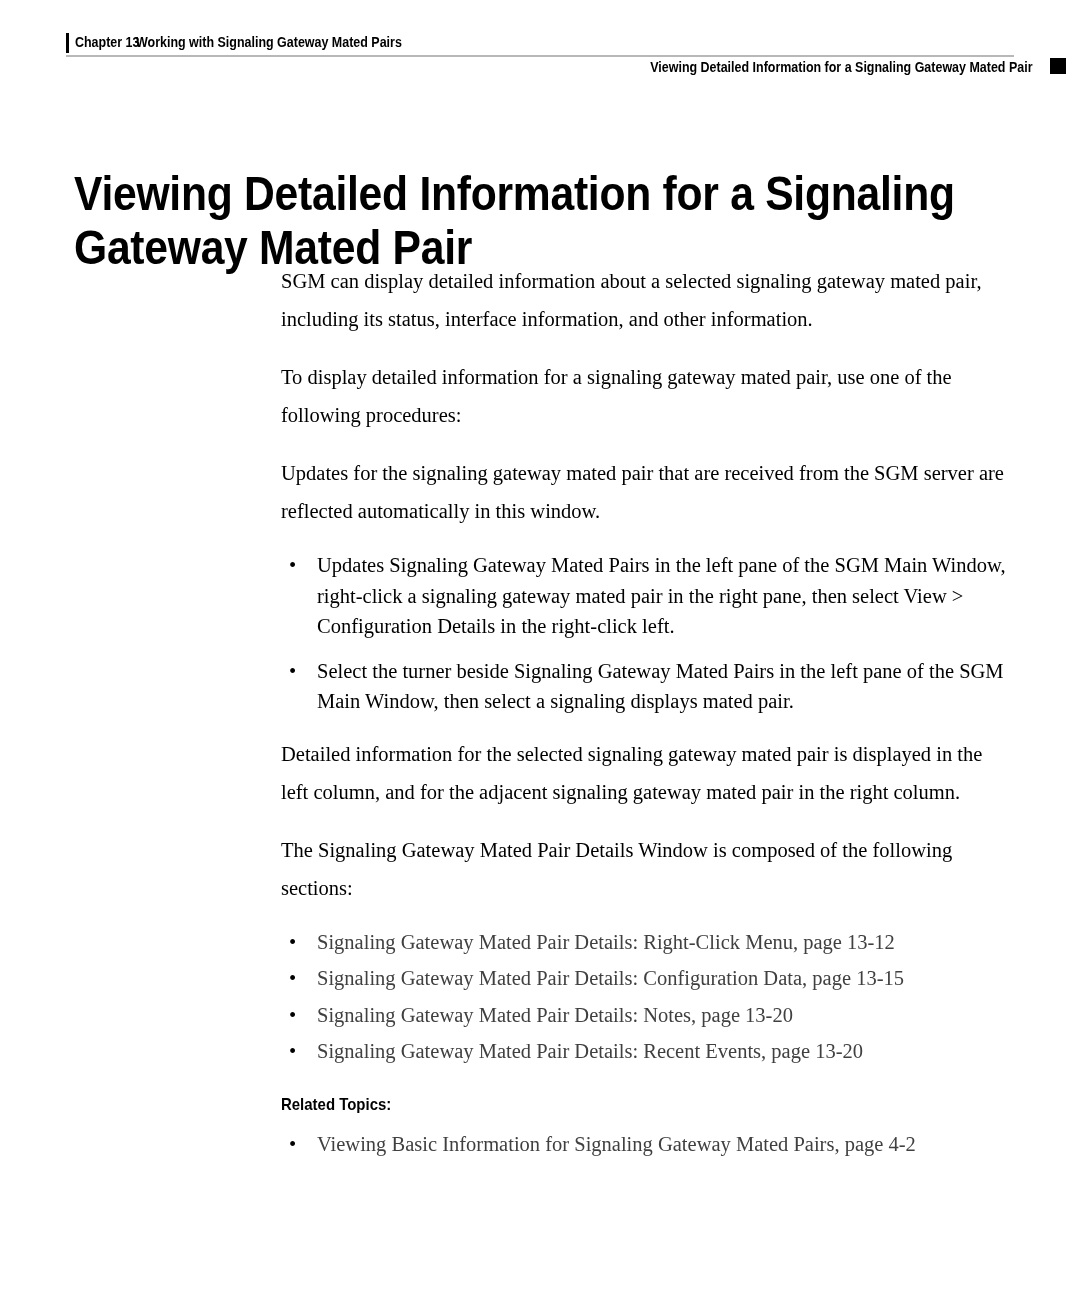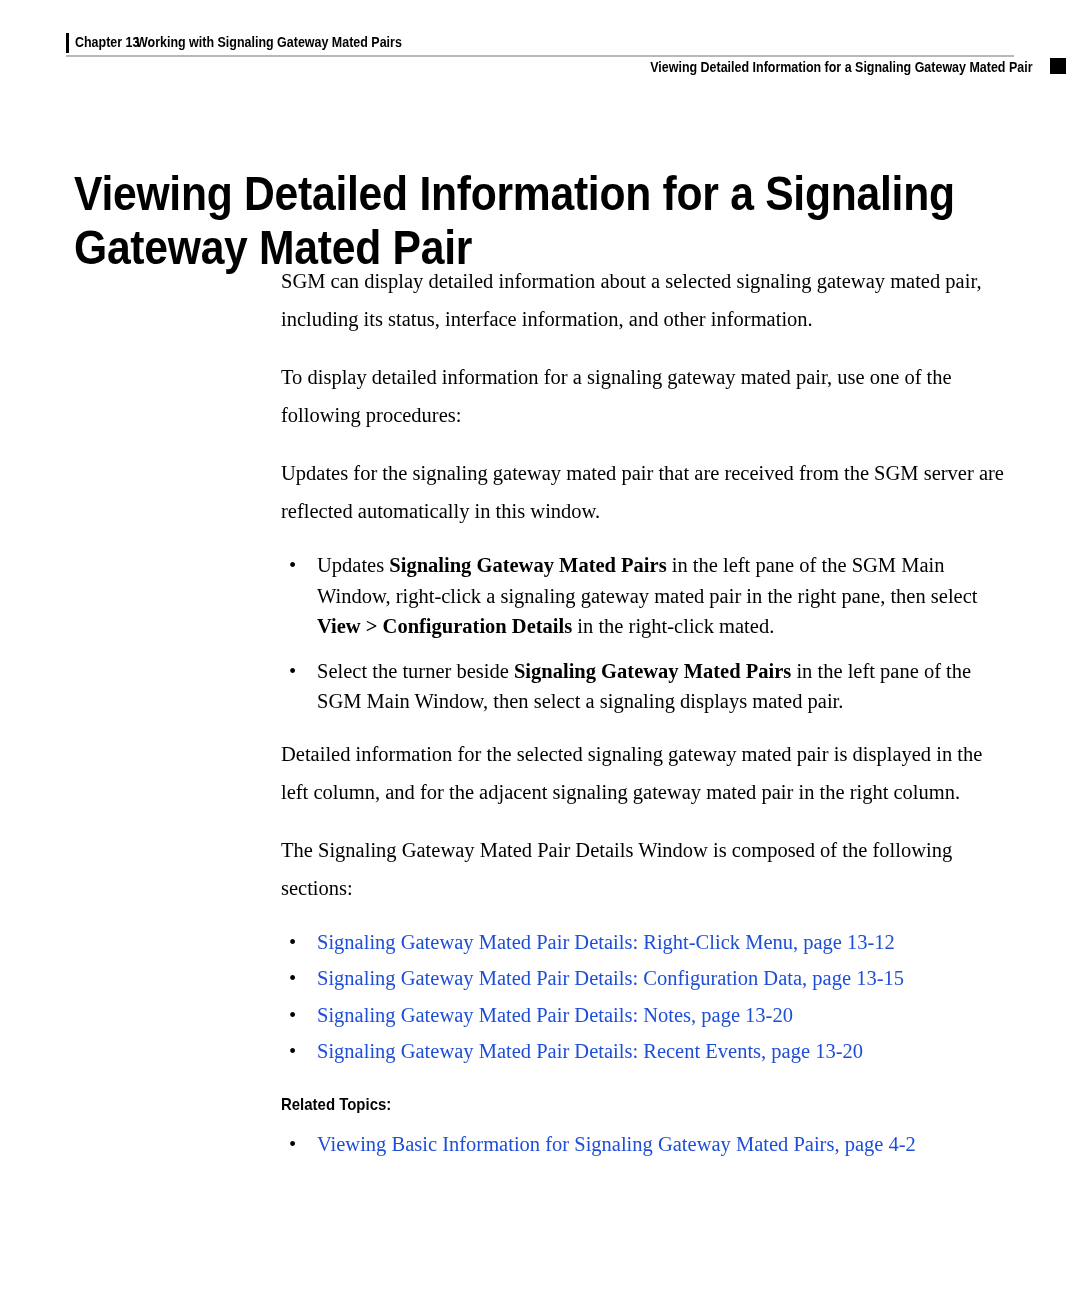--- a/index.html
+++ b/index.html
@@ -140,42 +140,42 @@
   }
   ul.blist li:last-child { margin-bottom: 0; }
   ul.blist li .bullet {
     position: absolute;
     left: 8px;
     top: 0;
     font-size: 20.5px;
     line-height: 30.5px;
     color: #000000;
   }
-  b, .bold { font-weight: bold; }
+  b, .bold { font-weight: normal; }
 
   ul.linklist {
     list-style: none;
     margin: 0;
     padding: 0;
   }
   ul.linklist li {
     position: relative;
     padding-left: 36px;
     margin-bottom: 6px;
     font-size: 20.5px;
     line-height: 30.5px;
   }
   ul.linklist li .bullet {
     position: absolute;
     left: 8px;
     top: 0;
     color: #000000;
   }
   .xref {
-    color: #1d4ed8;
+    color: #404040;
     text-decoration: none;
     cursor: pointer;
   }
 
   .related-heading {
     font-family: "Liberation Sans", "DejaVu Sans", sans-serif;
     font-weight: bold;
     font-size: 17px;
     transform: scaleX(0.88);
     transform-origin: left center;
@@ -216,21 +216,21 @@
   <div class="body-col">
 
     <p class="para">SGM can display detailed information about a selected signaling gateway mated pair, including its status, interface information, and other information.</p>
 
     <p class="para">To display detailed information for a signaling gateway mated pair, use one of the following procedures:</p>
 
     <p class="para">Updates for the signaling gateway mated pair that are received from the SGM server are reflected automatically in this window.</p>
 
     <ul class="blist">
       <li>
-        <span class="bullet">•</span><span>Updates </span><b>Signaling Gateway Mated Pairs</b><span> in the left pane of the SGM Main Window, right-click a signaling gateway mated pair in the right pane, then select </span><b>View &gt; Configuration Details</b><span> in the right-click mated.</span>
+        <span class="bullet">•</span><span>Updates </span><b>Signaling Gateway Mated Pairs</b><span> in the left pane of the SGM Main Window, right-click a signaling gateway mated pair in the right pane, then select </span><b>View &gt; Configuration Details</b><span> in the right-click left.</span>
       </li>
       <li>
         <span class="bullet">•</span><span>Select the turner beside </span><b>Signaling Gateway Mated Pairs</b><span> in the left pane of the SGM Main Window, then select a signaling displays mated pair.</span>
       </li>
     </ul>
 
 
     <p class="para">Detailed information for the selected signaling gateway mated pair is displayed in the left column, and for the adjacent signaling gateway mated pair in the right column.</p>
 
     <p class="para">The Signaling Gateway Mated Pair Details Window is composed of the following sections:</p>

